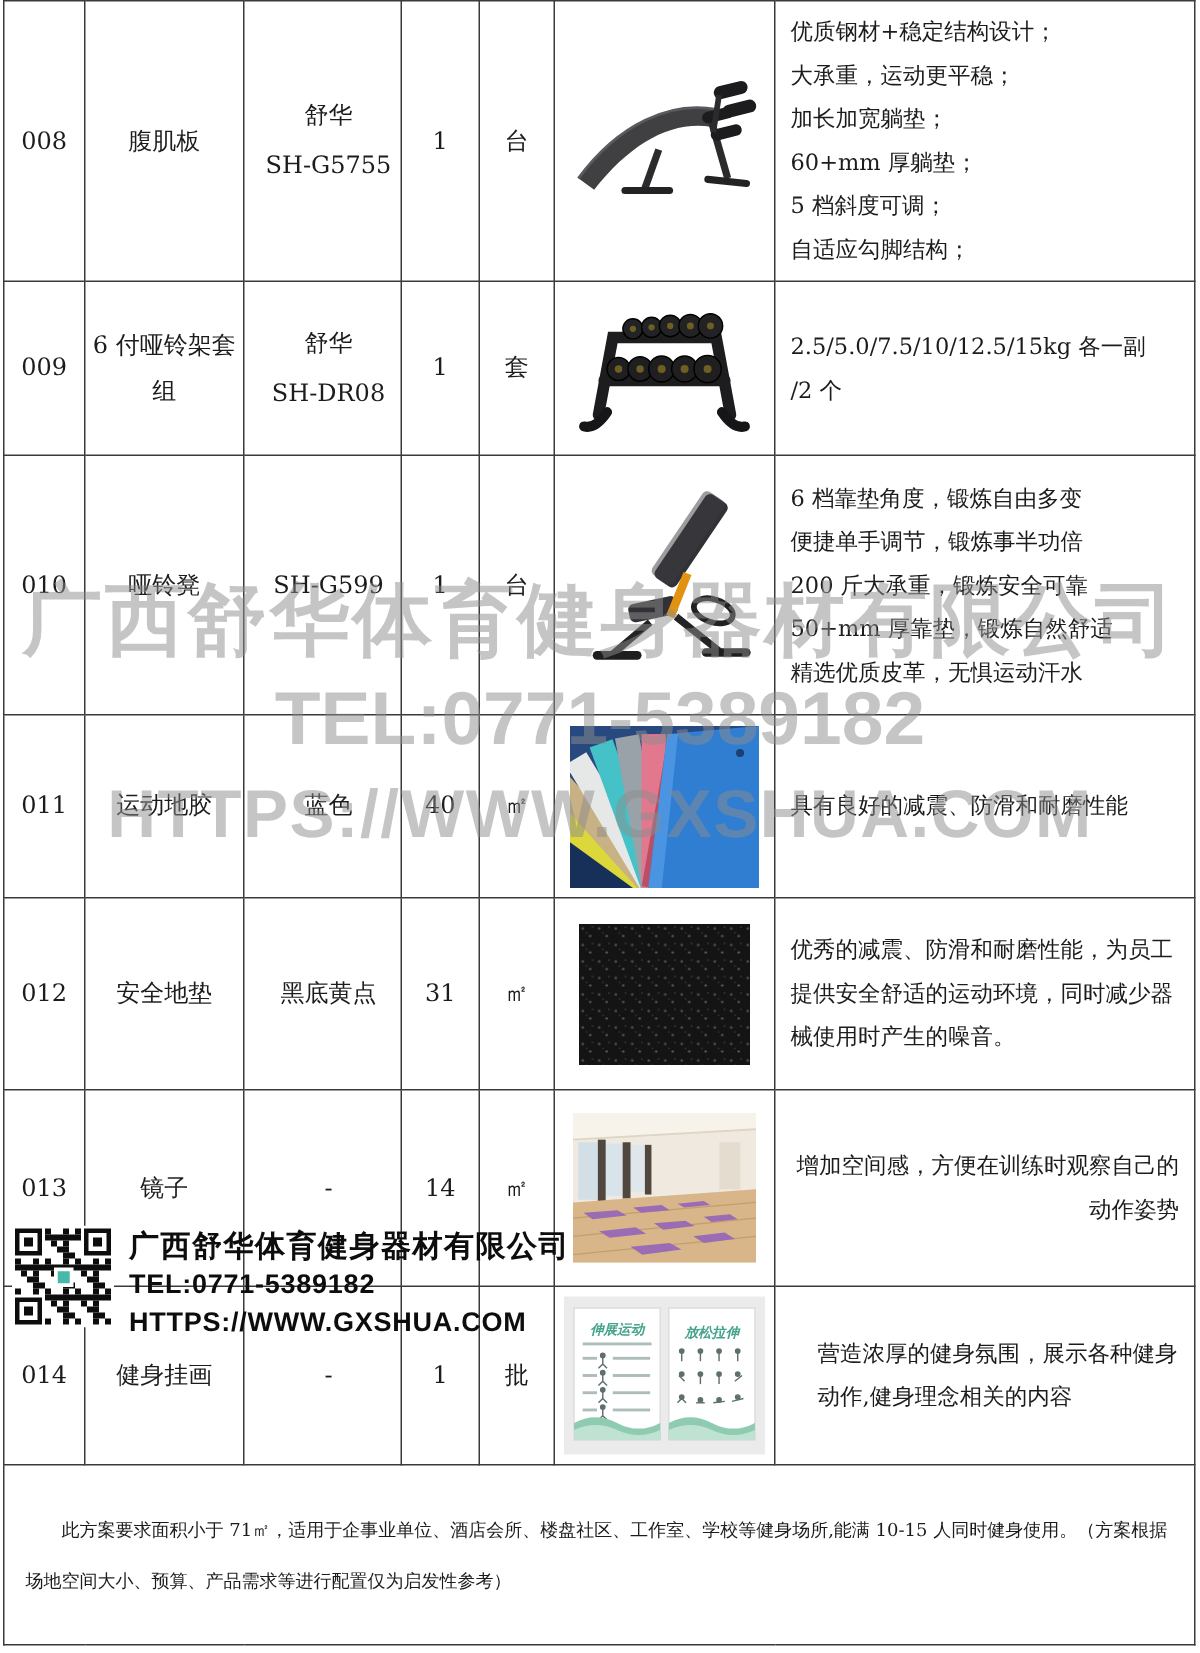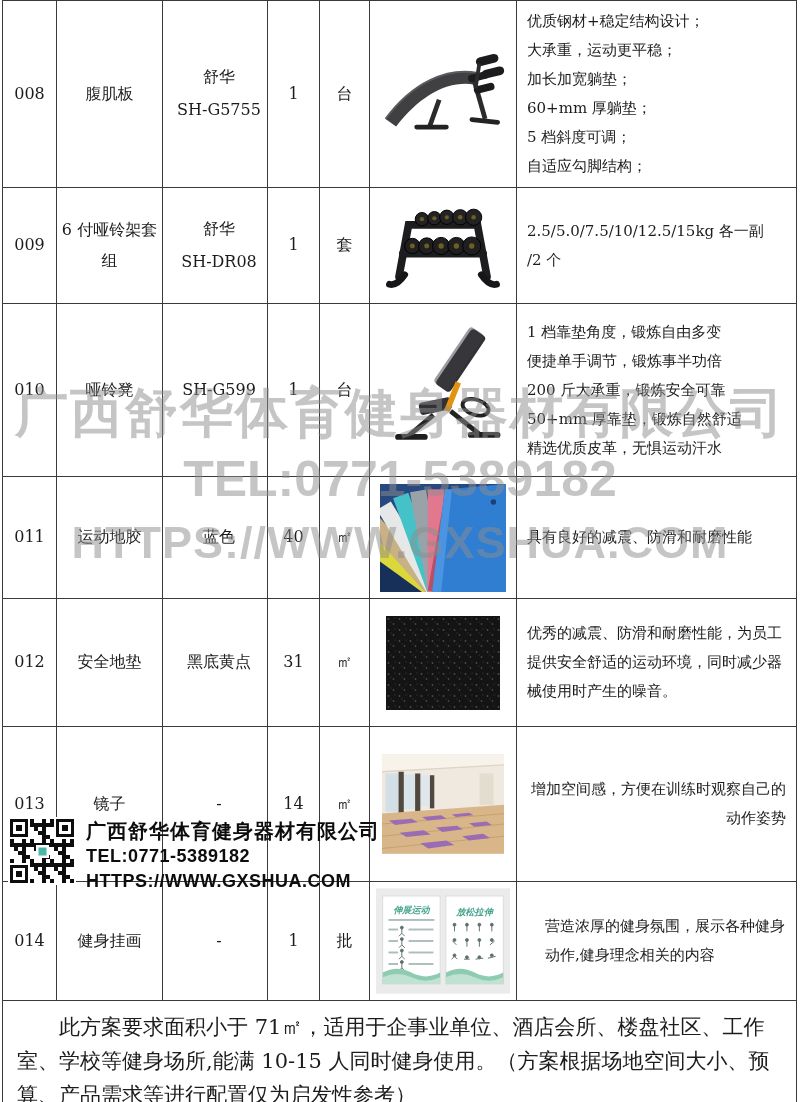--- a/index.html
+++ b/index.html
@@ -6,21 +6,21 @@
   #page{position:relative;width:800px;height:1102px;background:#fff;overflow:hidden;
         font-family:"DejaVu Serif","Liberation Serif",serif;color:#1c1c1c;}
   table.sheet{position:absolute;left:2px;top:0;width:795px;border-collapse:collapse;table-layout:fixed;}
   table.sheet td{border:1.5px solid #3a3a3a;vertical-align:middle;overflow:hidden;margin-top:26px;}
   td.c-no,td.c-name,td.c-model,td.c-qty,td.c-unit{text-align:center;font-size:16px;line-height:1.9;padding:2px 4px;}
   td.c-model{line-height:2.05;padding-left:12px;}
   td.c-img{padding:2px;text-align:center;font-style:italic;}
   td.c-img svg{display:block;margin:0 auto;}
   td.c-desc{font-size:15px;line-height:29px;padding:6px 10px;text-align:left;}
   td.c-desc div{white-space:nowrap;}
-  td.foot{font-size:21px;line-height:34px;padding:4px 14px;}
+  td.foot{font-size:12px;line-height:34px;padding:4px 14px;}
   td.foot p{margin:0;text-indent:2em;}
   
   .wm{position:absolute;left:0;width:100%;text-align:center;z-index:5;pointer-events:none;
       font-family:"Liberation Sans","DejaVu Sans",sans-serif;font-weight:bold;color:#8d8d8d;opacity:.5;white-space:nowrap;}
   .wm1{top:378px;font-size:53px;letter-spacing:2px;}
   .wm2{top:450px;font-size:50px;}
   .wm3{top:517px;font-size:45px;letter-spacing:1px;}
   
   .contact{position:absolute;left:8px;top:817px;z-index:6;display:flex;align-items:flex-start;
            font-family:"Liberation Sans","DejaVu Sans",sans-serif;}
@@ -144,21 +144,21 @@
           <rect x="44" y="92" width="34" height="13" rx="4" fill="#323236" transform="rotate(-12 44 92)"></rect>
           <path d="M86 70 L74 100" stroke="#e2920f" stroke-width="6"></path>
           <path d="M60 104 L34 126" stroke="#232325" stroke-width="5"></path>
           <path d="M78 100 L108 124" stroke="#232325" stroke-width="5"></path>
           <rect x="20" y="124" width="34" height="6" rx="3" fill="#1e1e20"></rect>
           <rect x="96" y="122" width="34" height="6" rx="3" fill="#1e1e20"></rect>
           <ellipse cx="104" cy="96" rx="14" ry="8" fill="none" stroke="#222" stroke-width="4" transform="rotate(18 104 96)"></ellipse>
         </svg>
       </td>
       <td class="c-desc">
-            <div>1 档靠垫角度，锻炼自由多变</div>
+            <div>6 档靠垫角度，锻炼自由多变</div>
             <div>便捷单手调节，锻炼事半功倍</div>
             <div>200 斤大承重，锻炼安全可靠</div>
             <div>50+mm 厚靠垫，锻炼自然舒适</div>
             <div>精选优质皮革，无惧运动汗水</div>
           </td>
     </tr>
 
     <tr style="height:122px">
       <td class="c-no">011</td>
       <td class="c-name">运动地胶</td>
@@ -204,21 +204,21 @@
               <circle cx="9" cy="2" r="0.6" fill="#3c3c3c"></circle>
               <circle cx="5" cy="6" r="0.5" fill="#444"></circle>
             </pattern>
           </defs>
           <rect width="114" height="94" fill="url(#speck)"></rect>
         </svg>
       </td>
       <td class="c-desc" style="white-space:normal;">优秀的减震、防滑和耐磨性能，为员工提供安全舒适的运动环境，同时减少器械使用时产生的噪音。</td>
     </tr>
 
-    <tr style="height:155px">
+    <tr style="height:131px">
       <td class="c-no">013</td>
       <td class="c-name">镜子</td>
       <td class="c-model">-</td>
       <td class="c-qty">14</td>
       <td class="c-unit">㎡</td>
       <td class="c-img">
         <svg width="122" height="100" viewBox="0 0 140 114" aria-label="mirror-room-photo">
           <rect width="140" height="114" fill="#efe9e0"></rect>
           <path d="M0 0 H140 V12 L0 20 Z" fill="#f7f3eb"></path>
           <path d="M0 20 L140 12" stroke="#ded5c6" stroke-width="1.5"></path>

